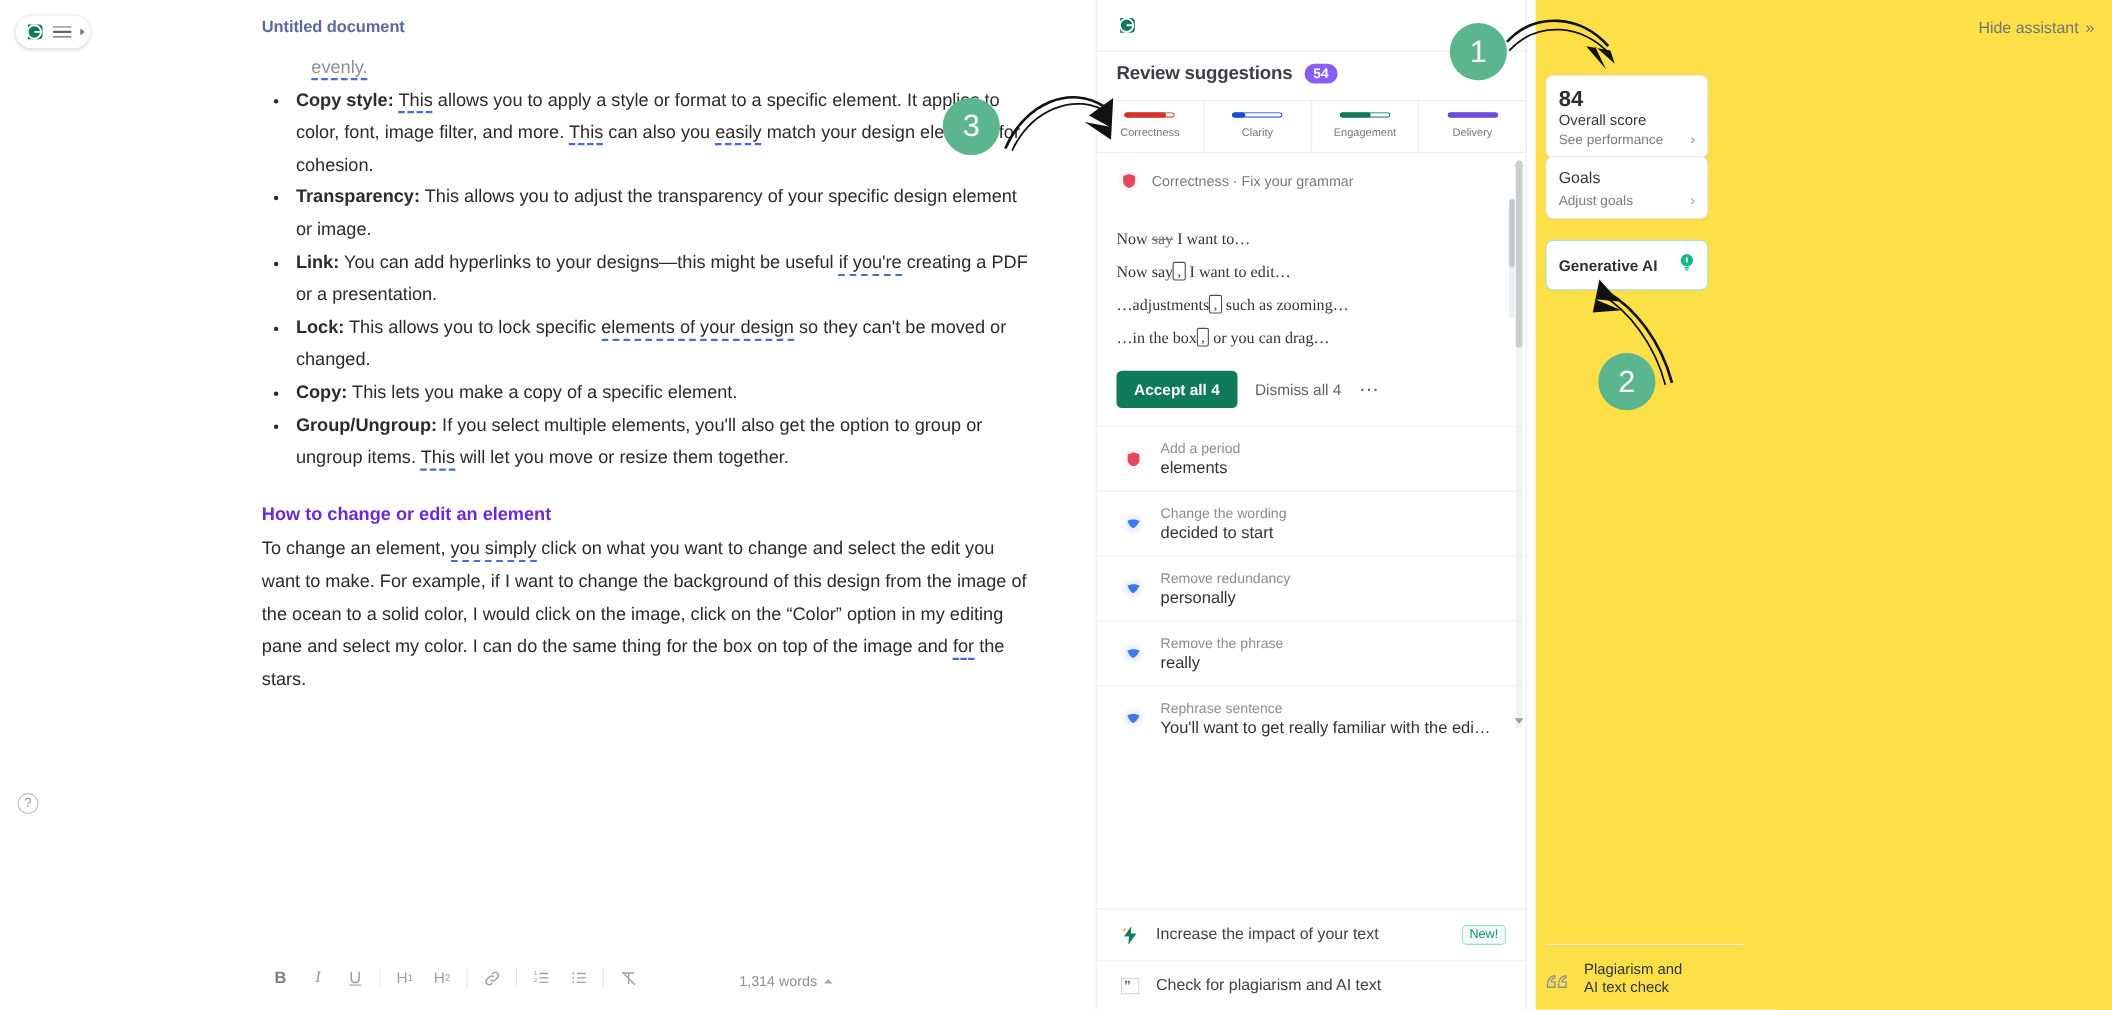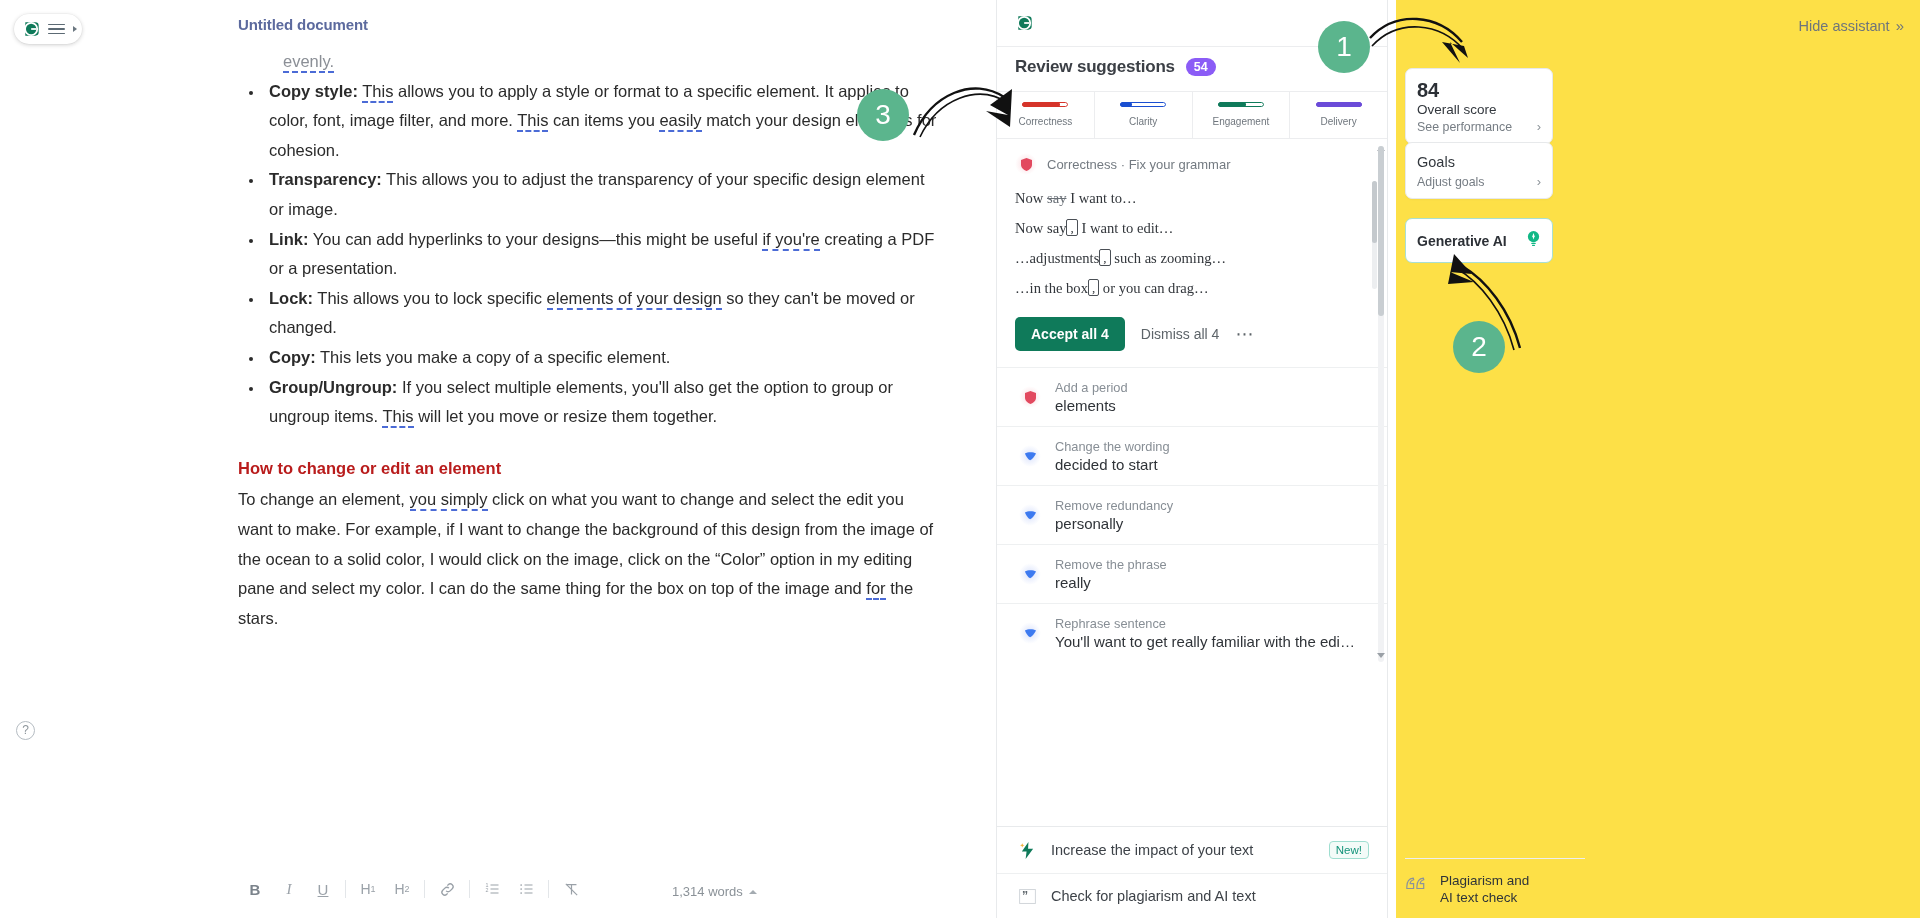--- a/index.html
+++ b/index.html
@@ -50,21 +50,21 @@
   .doc-body p { margin: 0; }
   .doc-body ul { list-style: disc; margin: 0 0 0 26px; padding: 0; }
   .doc-body li { margin: 0; padding-left: 5px; }
   .doc-body li::marker { font-size: 14px; }
   .b { font-weight: bold; }
   .sug-blue {
     border-bottom: 2px dashed #4b6bd6;
     padding-bottom: 1px;
   }
   .sug-grey { color: #8b8f96; border-bottom: 2px dashed #4b6bd6; padding-bottom: 1px; }
-  .h-sub { font-size: 16.5px; font-weight: bold; color: #b91c1c; margin-top: 8px; }
+  .h-sub { font-size: 16.5px; font-weight: bold; color: #6d28d9; margin-top: 8px; }
 
   
   .toolbar {
     position: absolute; left: 238px; top: 860px;
     width: 700px; height: 58px; display: flex; align-items: center; gap: 0;
     color: #9aa1a8;
   }
   .tb-btn {
     width: 34px; height: 34px; display: flex; align-items: center; justify-content: center;
     font-size: 15px; color: #9aa1a8;
@@ -115,21 +115,21 @@
   }
   .cat-bar .fill { position: absolute; left: 0; top: 0; bottom: 0; border-radius: 3px; }
   .cat-bar .ring { position: absolute; inset: 0; border-radius: 3px; border: 1.4px solid currentColor; }
   .cat-label { font-size: 10px; color: #6f767d; }
 
   
   .card-scroll { flex: 0 0 auto; position: relative; }
   .card {
     padding: 14px 18px 0 18px; position: relative;
   }
-  .card-head { display: flex; align-items: center; gap: 10px; margin-bottom: 8px; }
+  .card-head { display: flex; align-items: center; gap: 10px; margin-bottom: 28px; }
   .card-head-label { font-size: 13px; color: #737a81; }
   .shield-wrap {
     width: 22px; height: 22px; border-radius: 50%;
     background: radial-gradient(circle, rgba(234,90,110,.22) 0%, rgba(234,90,110,0) 70%);
     display: flex; align-items: center; justify-content: center;
   }
   .card-lines { font-size: 14.6px; color: #32363b; font-family: Liberation Serif, serif; }
   .card-lines div { padding: 5px 0; line-height: 20px; }
   .strike { text-decoration: line-through; color: #6a7077; }
   .ins-box {
@@ -212,21 +212,21 @@
   .card-sub { font-size: 12.4px; color: #767d84; }
   .chev-r { color: #8d949a; font-size: 13px; }
   .genai-card {
     position: absolute; left: 9px; top: 218px; width: 148px;
     border: 1px solid #a9dfd2; border-radius: 7px; background: #fff;
     padding: 11px 11px; display: flex; align-items: center; justify-content: space-between;
   }
   .genai-label { font-size: 14px; font-weight: bold; color: #2c3036; }
   .plag-row {
     position: absolute; left: 9px; top: 858px; width: 180px;
-    display: flex; align-items: flex-start; gap: 13px;
+    display: flex; align-items: flex-end; gap: 13px;
     padding-top: 13px; border-top: 1px solid #eceef0;
   }
   .plag-text { font-size: 13.5px; color: #2f3439; line-height: 17px; }
 
   
   .marker {
     position: absolute; width: 52px; height: 52px; border-radius: 50%;
     background: #5bb58d; color: #fff; font-size: 28px;
     display: flex; align-items: center; justify-content: center;
   }
@@ -259,21 +259,21 @@
 
   <div class="help-btn">?</div>
 
   <div class="doc">
     <div class="doc-title">Untitled document</div>
     <div class="doc-body">
       <p style="margin-left:45px;">
         <span class="sug-grey">evenly.</span>
       </p>
       <ul id="bullet-list">
-          <li><span class="b">Copy style:</span><span> </span><span class="sug-blue">This</span><span> allows you to apply a style or format to a specific element. It applies to color, font, image filter, and more. </span><span class="sug-blue">This</span><span> can items you </span><span class="sug-blue">easily</span><span> match your design elements for cohesion.</span></li>
+          <li><span class="b">Copy style:</span><span> </span><span class="sug-blue">This</span><span> allows you to apply a style or format to a specific element. It applies to color, font, image filter, and more. </span><span class="sug-blue">This</span><span> can also you </span><span class="sug-blue">easily</span><span> match your design elements for cohesion.</span></li>
           <li><span class="b">Transparency:</span><span> This allows you to adjust the transparency of your specific design element or image.</span></li>
           <li><span class="b">Link:</span><span> You can add hyperlinks to your designs—this might be useful </span><span class="sug-blue">if you're</span><span> creating a PDF or a presentation.</span></li>
           <li><span class="b">Lock:</span><span> This allows you to lock specific </span><span class="sug-blue">elements of your design</span><span> so they can't be moved or changed.</span></li>
           <li><span class="b">Copy:</span><span> This lets you make a copy of a specific element.</span></li>
           <li><span class="b">Group/Ungroup:</span><span> If you select multiple elements, you'll also get the option to group or ungroup items. </span><span class="sug-blue">This</span><span> will let you move or resize them together.</span></li>
         </ul>
       <p class="h-sub" style="margin-top:22px;">How to change or edit an element</p>
       <p id="doc-paragraph" style="margin-top:2px;"><span>To change an element, </span><span class="sug-blue">you simply</span><span> click on what you want to change and select the edit you want to make. For example, if I want to change the background of this design from the image of the ocean to a solid color, I would click on the image, click on the “Color” option in my editing pane and select my color. I can do the same thing for the box on top of the image and </span><span class="sug-blue">for</span><span> the stars.</span></p>
     </div>
   </div>

